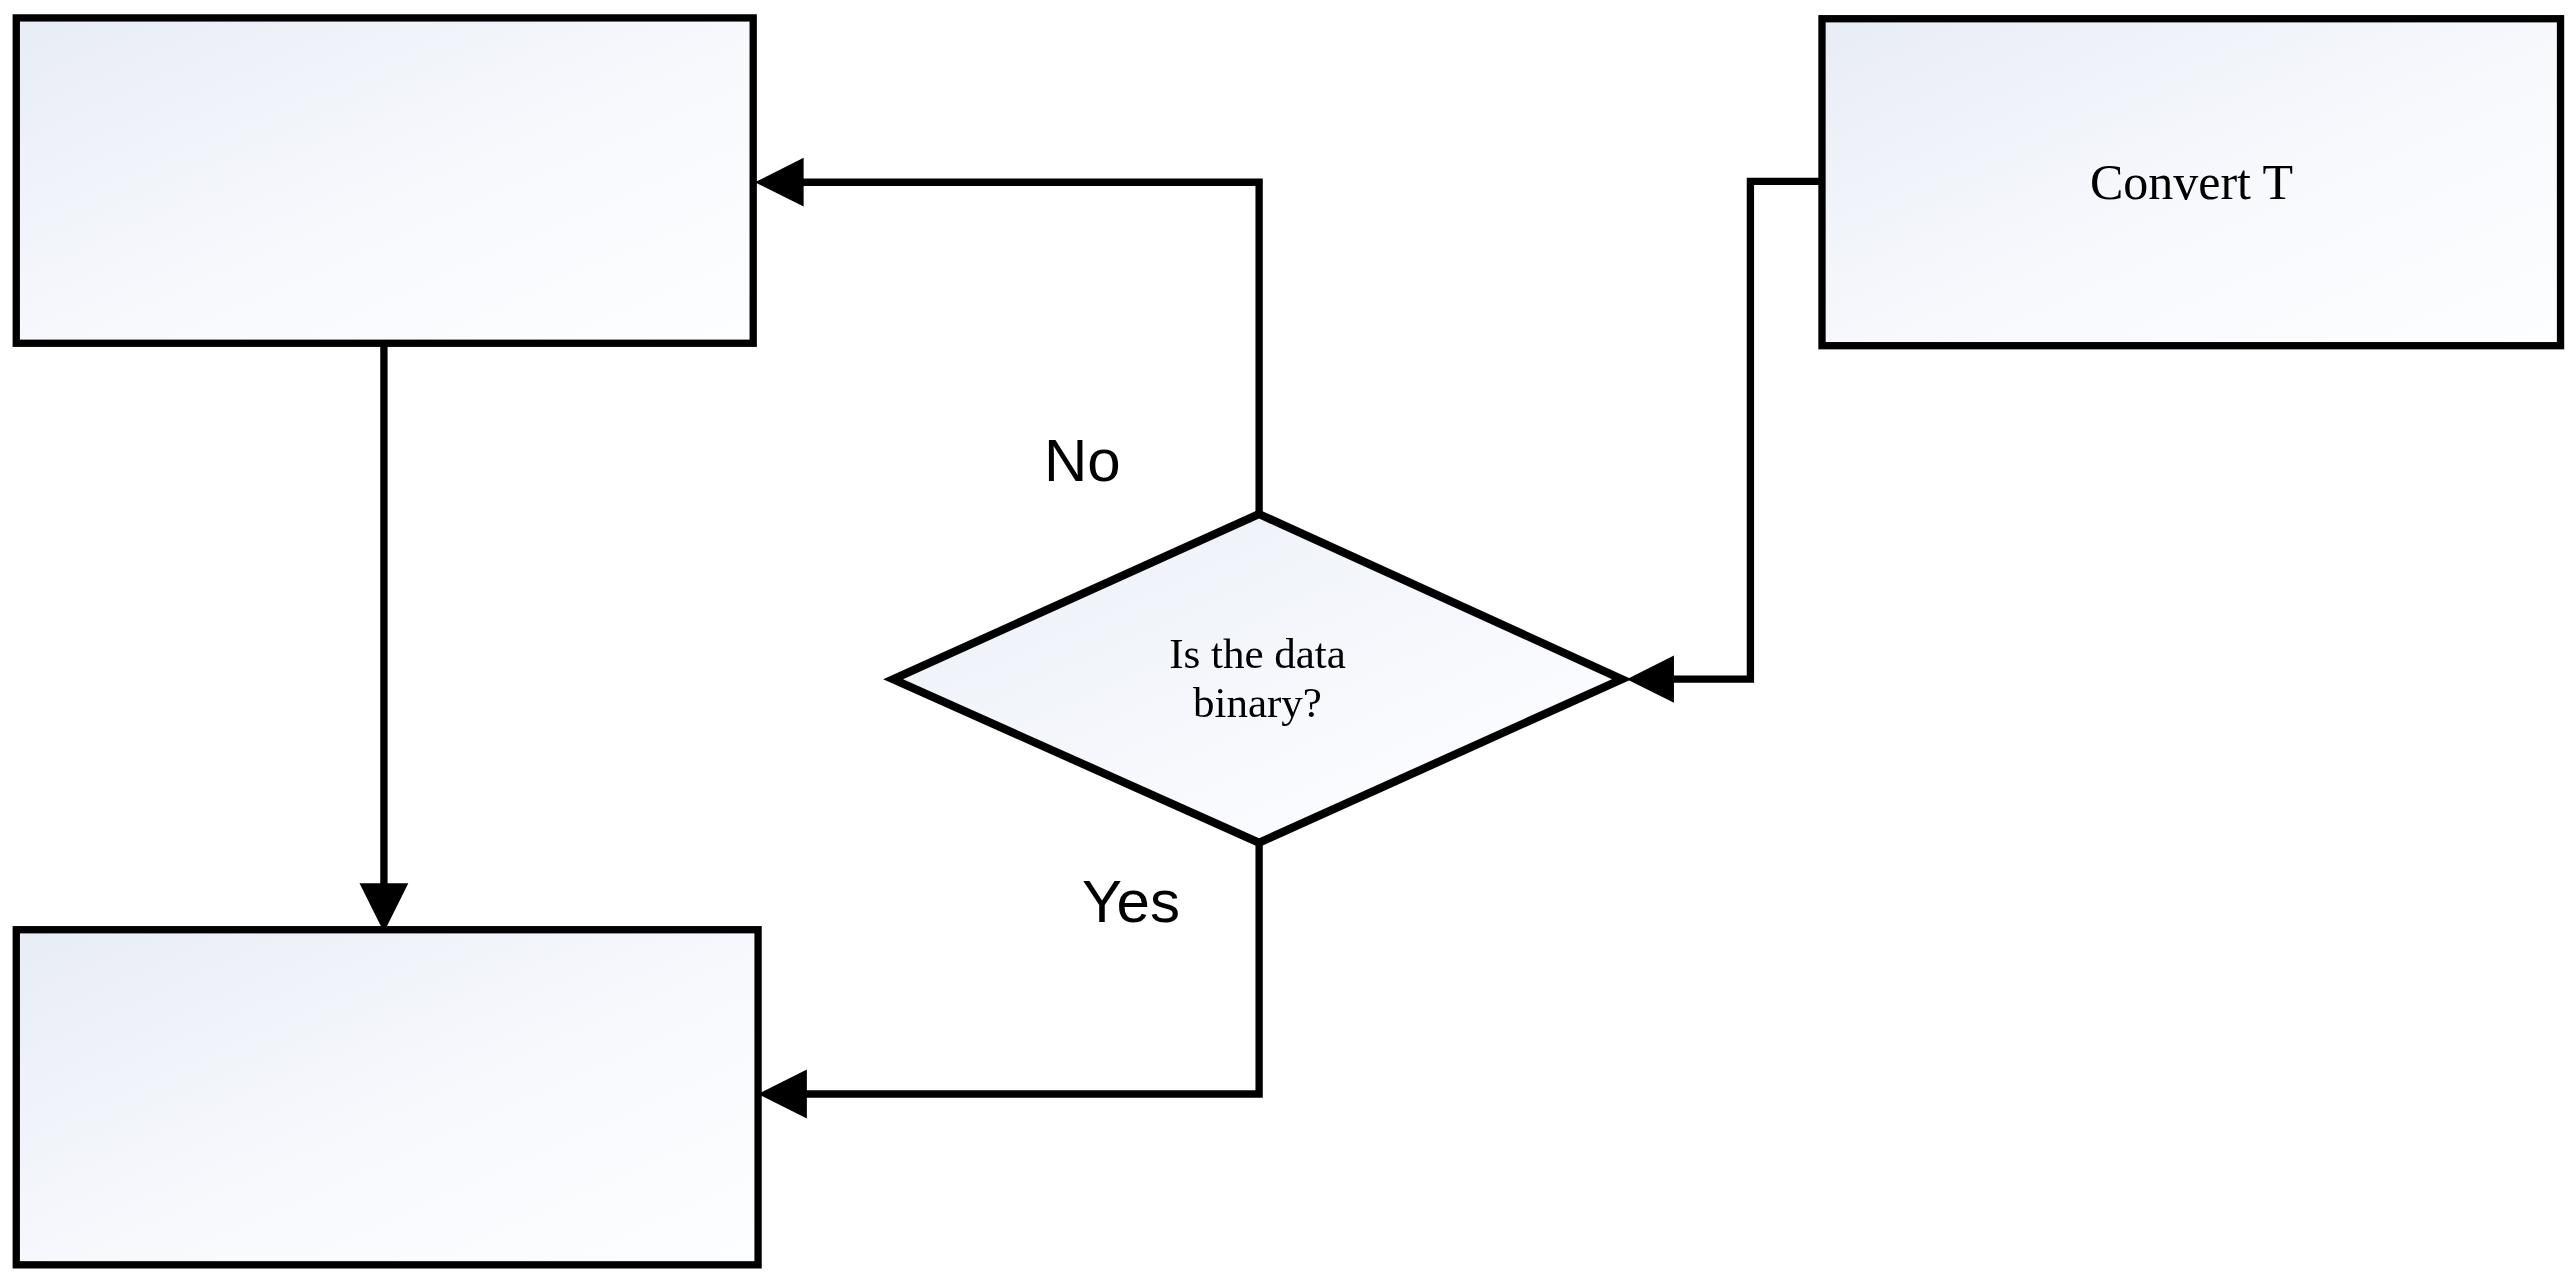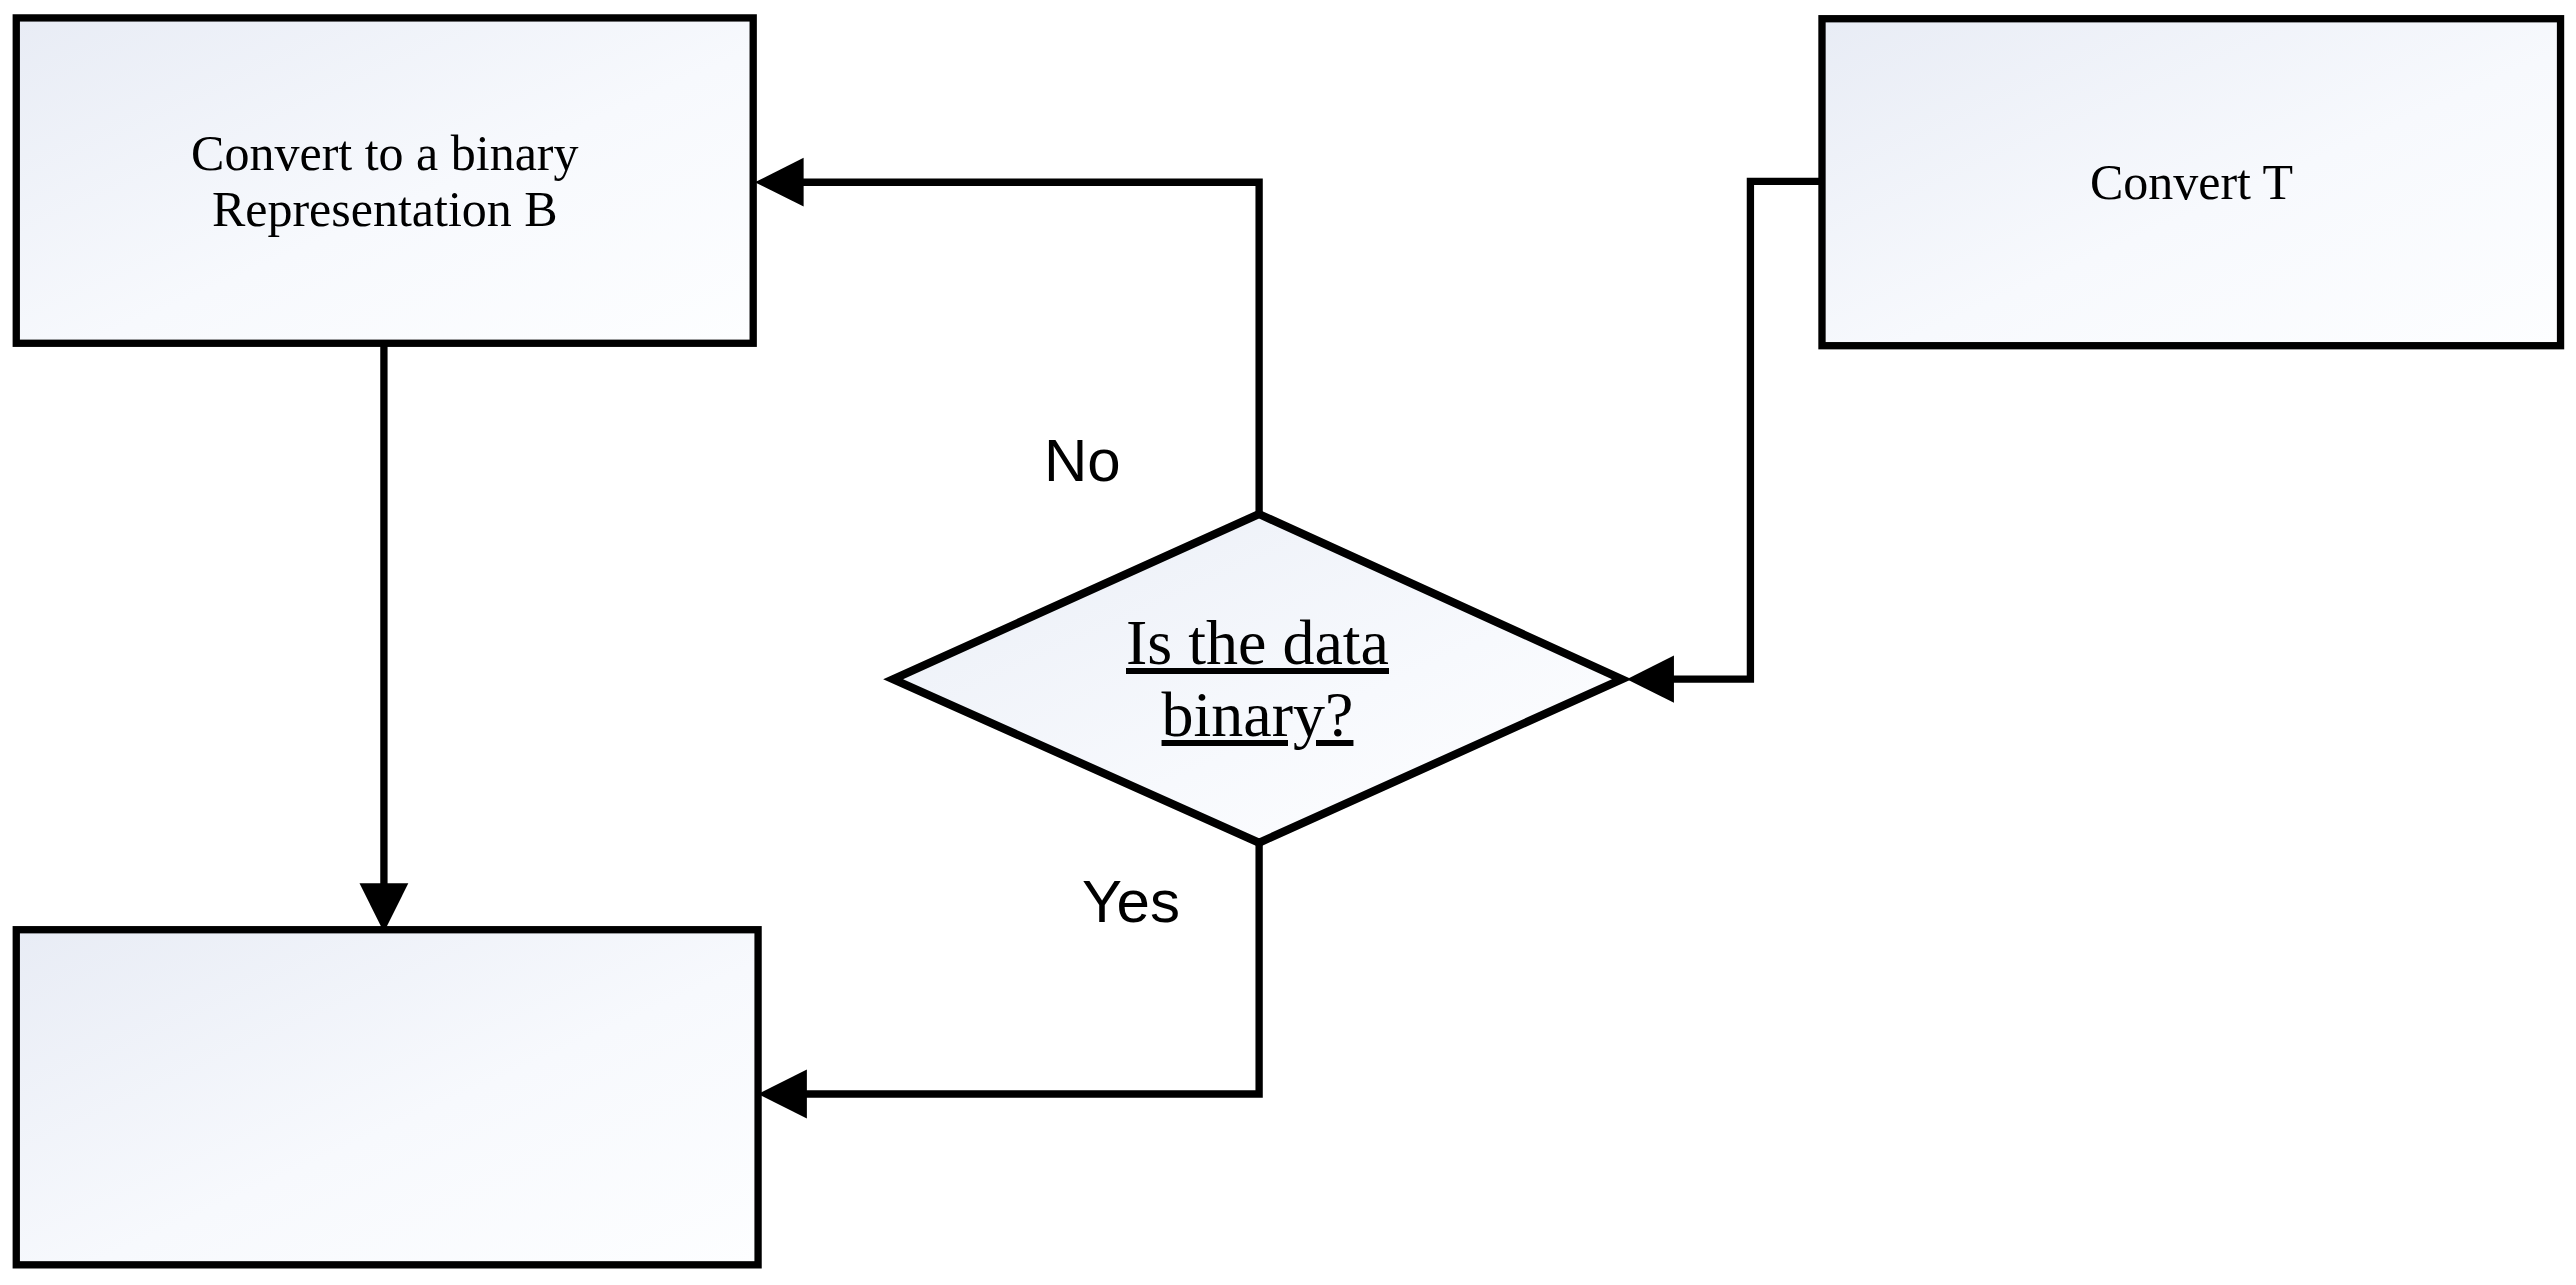--- a/index.html
+++ b/index.html
@@ -35,22 +35,21 @@
     color: #000000;
     font-family: "Liberation Serif", serif;
     line-height: 1.12;
     pointer-events: none;
     white-space: pre-line;
   }
   .process-label {
     font-size: 50px;
   }
   .decision-label {
-    font-size: 64px;
-    text-decoration: underline;
+    font-size: 43px;
   }
   .edge-label {
     position: absolute;
     color: #000000;
     font-family: "Liberation Sans", sans-serif;
     font-size: 60px;
     line-height: 1;
     white-space: nowrap;
   }
 </style>
@@ -95,22 +94,20 @@
       <path d="M 1548 1036 L 1548 1345 L 986 1345" fill="none" stroke="#000000" stroke-width="9"></path>
       <polygon points="932,1345 992,1315 992,1375" fill="#000000"></polygon>
     </g>
 
     <g>
       <path d="M 472 422 L 472 1092" fill="none" stroke="#000000" stroke-width="9"></path>
       <polygon points="472,1146 442,1086 502,1086" fill="#000000"></polygon>
     </g>
   </svg>
 
-  <div class="node-label process-label" style="left:16.3px; top:18px; width:737px; height:325px;">Convert to a binary
-Representation B</div>
 
   <div class="node-label process-label" style="left:1822px; top:18.7px; width:739px; height:327px;">Convert T</div>
 
   <div class="node-label decision-label" style="left:893px; top:514px; width:729px; height:329px;">Is the data
 binary?</div>
 
 
   <div class="edge-label" style="left:1044px; top:431px;">No</div>
 
   <div class="edge-label" style="left:1082px; top:872px;">Yes</div>

